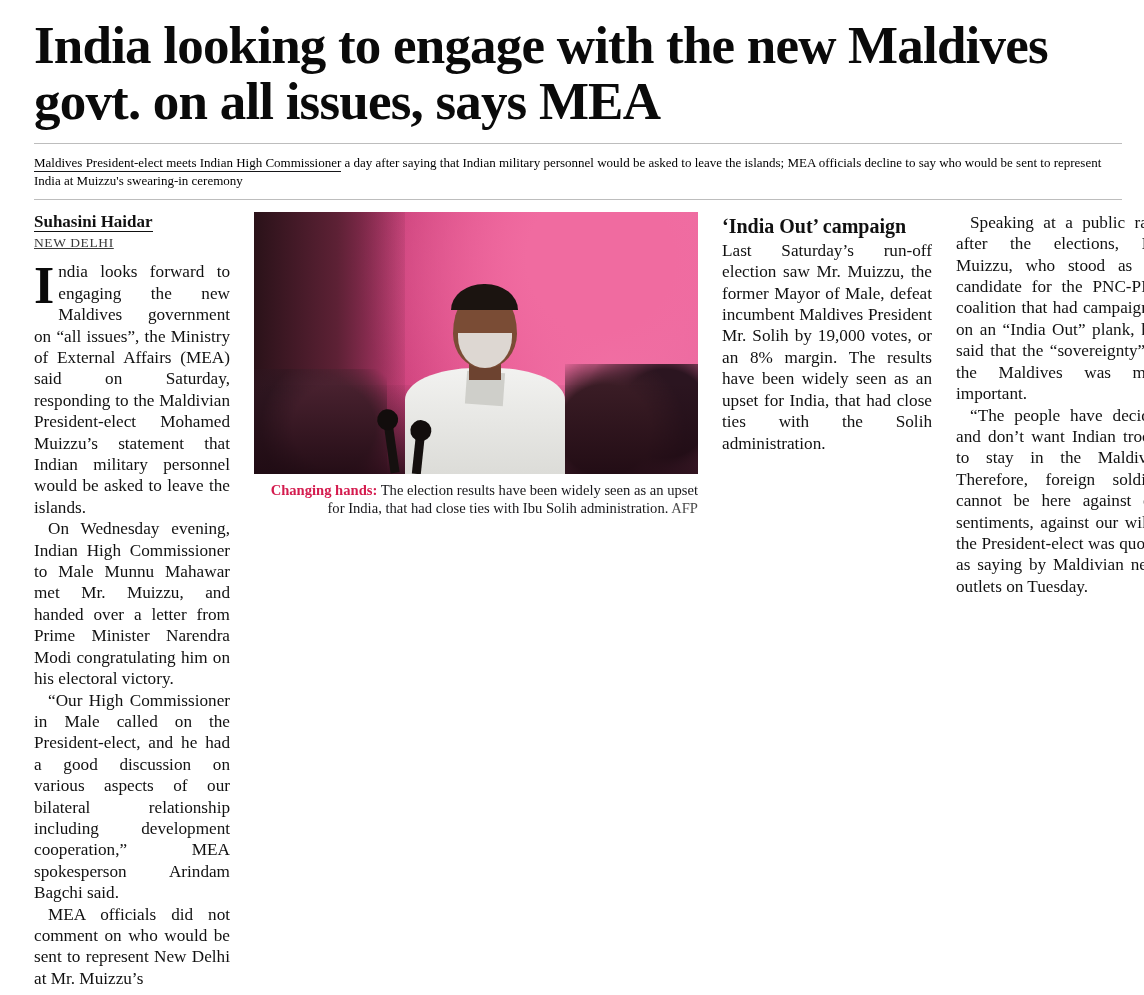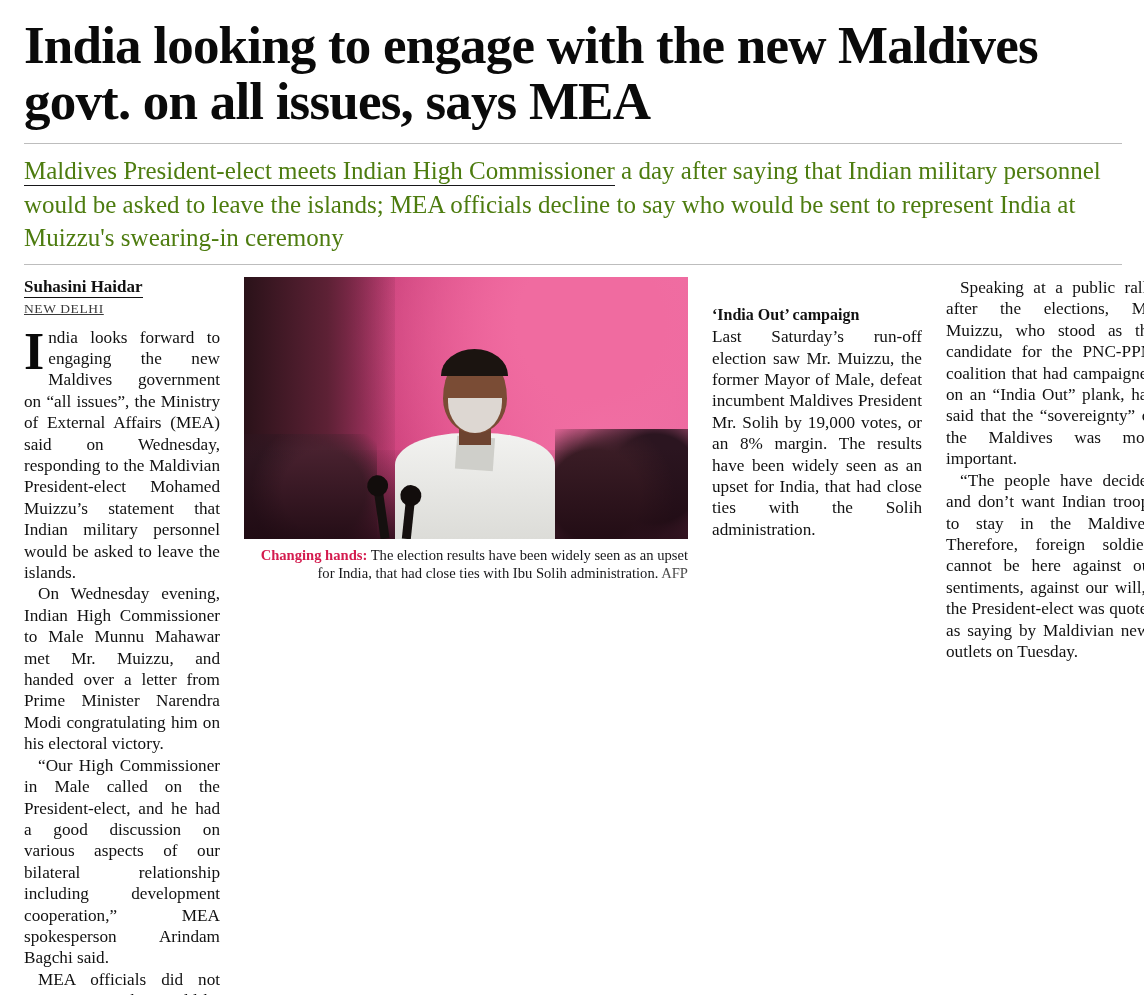--- a/index.html
+++ b/index.html
@@ -8,40 +8,40 @@
     width: 1144px;
     height: 995px;
     background: #ffffff;
     font-family: "Liberation Serif", serif;
     color: #111111;
     overflow: hidden;
   }
   .page {
     width: 1144px;
     height: 758px;
-    padding: 18px 22px 0 24px;
+    padding: 18px 22px 0 34px;
     position: relative;
   }
   .headline {
     font-family: "Liberation Serif", serif;
     font-weight: bold;
     font-size: 53px;
     line-height: 1.05;
     letter-spacing: -0.8px;
     margin: 0 0 14px 0;
     color: #0a0a0a;
   }
   .rule {
     border-top: 1px solid #bdbdbd;
     margin: 6px 0 10px 0;
   }
   .standfirst {
-    font-size: 25px;
+    font-size: 13px;
     line-height: 1.33;
-    color: #4d7c0f;
+    color: #000000;
     margin: 0 0 10px 0;
   }
   .standfirst .lead {
     font-weight: normal;
     border-bottom: 1px solid #17171a;
     padding-bottom: 1px;
   }
   .rule2 {
     border-top: 1px solid #bdbdbd;
     margin: 8px 0 12px 0;
@@ -95,22 +95,22 @@
     font-family: "Liberation Serif", serif;
     font-weight: bold;
     font-size: 52px;
     line-height: 0.82;
     margin: 4px 4px 0 0;
     color: #0a0a0a;
   }
 
   .subhead {
     font-weight: bold;
-    font-size: 16px;
-    margin: 28px 0 2px 0;
+    font-size: 20px;
+    margin: 2px 0 2px 0;
     line-height: 1.2;
   }
 
   
   .photo-block {
     grid-column: 2 / span 2;
     grid-row: 1;
     margin-bottom: 8px;
   }
   .photo {
@@ -215,21 +215,21 @@
 
   <div class="rule2"></div>
 
   <div class="cols">
 
     <div class="col">
       <div class="byline">Suhasini Haidar</div>
       <div class="dateline">NEW DELHI</div>
 
       <p class="dropcap-para">
-        <span class="dropcap">I</span><span>ndia looks forward to engaging the new Maldives government on “all issues”, the Ministry of External Affairs (MEA) said on Wednesday, responding to the Maldivian President-elect Mohamed Muizzu’s statement that Indian military personnel would be asked to leave the islands.</span>
+        <span class="dropcap">I</span><span>ndia looks forward to engaging the new Maldives government on “all issues”, the Ministry of External Affairs (MEA) said on Saturday, responding to the Maldivian President-elect Mohamed Muizzu’s statement that Indian military personnel would be asked to leave the islands.</span>
       </p>
       <p class="body">On Wednesday evening, Indian High Commissioner to Male Munnu Mahawar met Mr. Muizzu, and handed over a letter from Prime Minister Narendra Modi congratulating him on his electoral victory.</p>
       <p class="body">“Our High Commissioner in Male called on the President-elect, and he had a good discussion on various aspects of our bilateral relationship including development cooperation,” MEA spokesperson Arindam Bagchi said.</p>
       <p class="body">MEA officials did not comment on who would be sent to represent New Delhi at Mr. Muizzu’s</p>
     </div>
 
     <div class="photo-block">
       <div class="photo">
         <div class="ph-bg"></div>
         <div class="ph-dark-left"></div>

